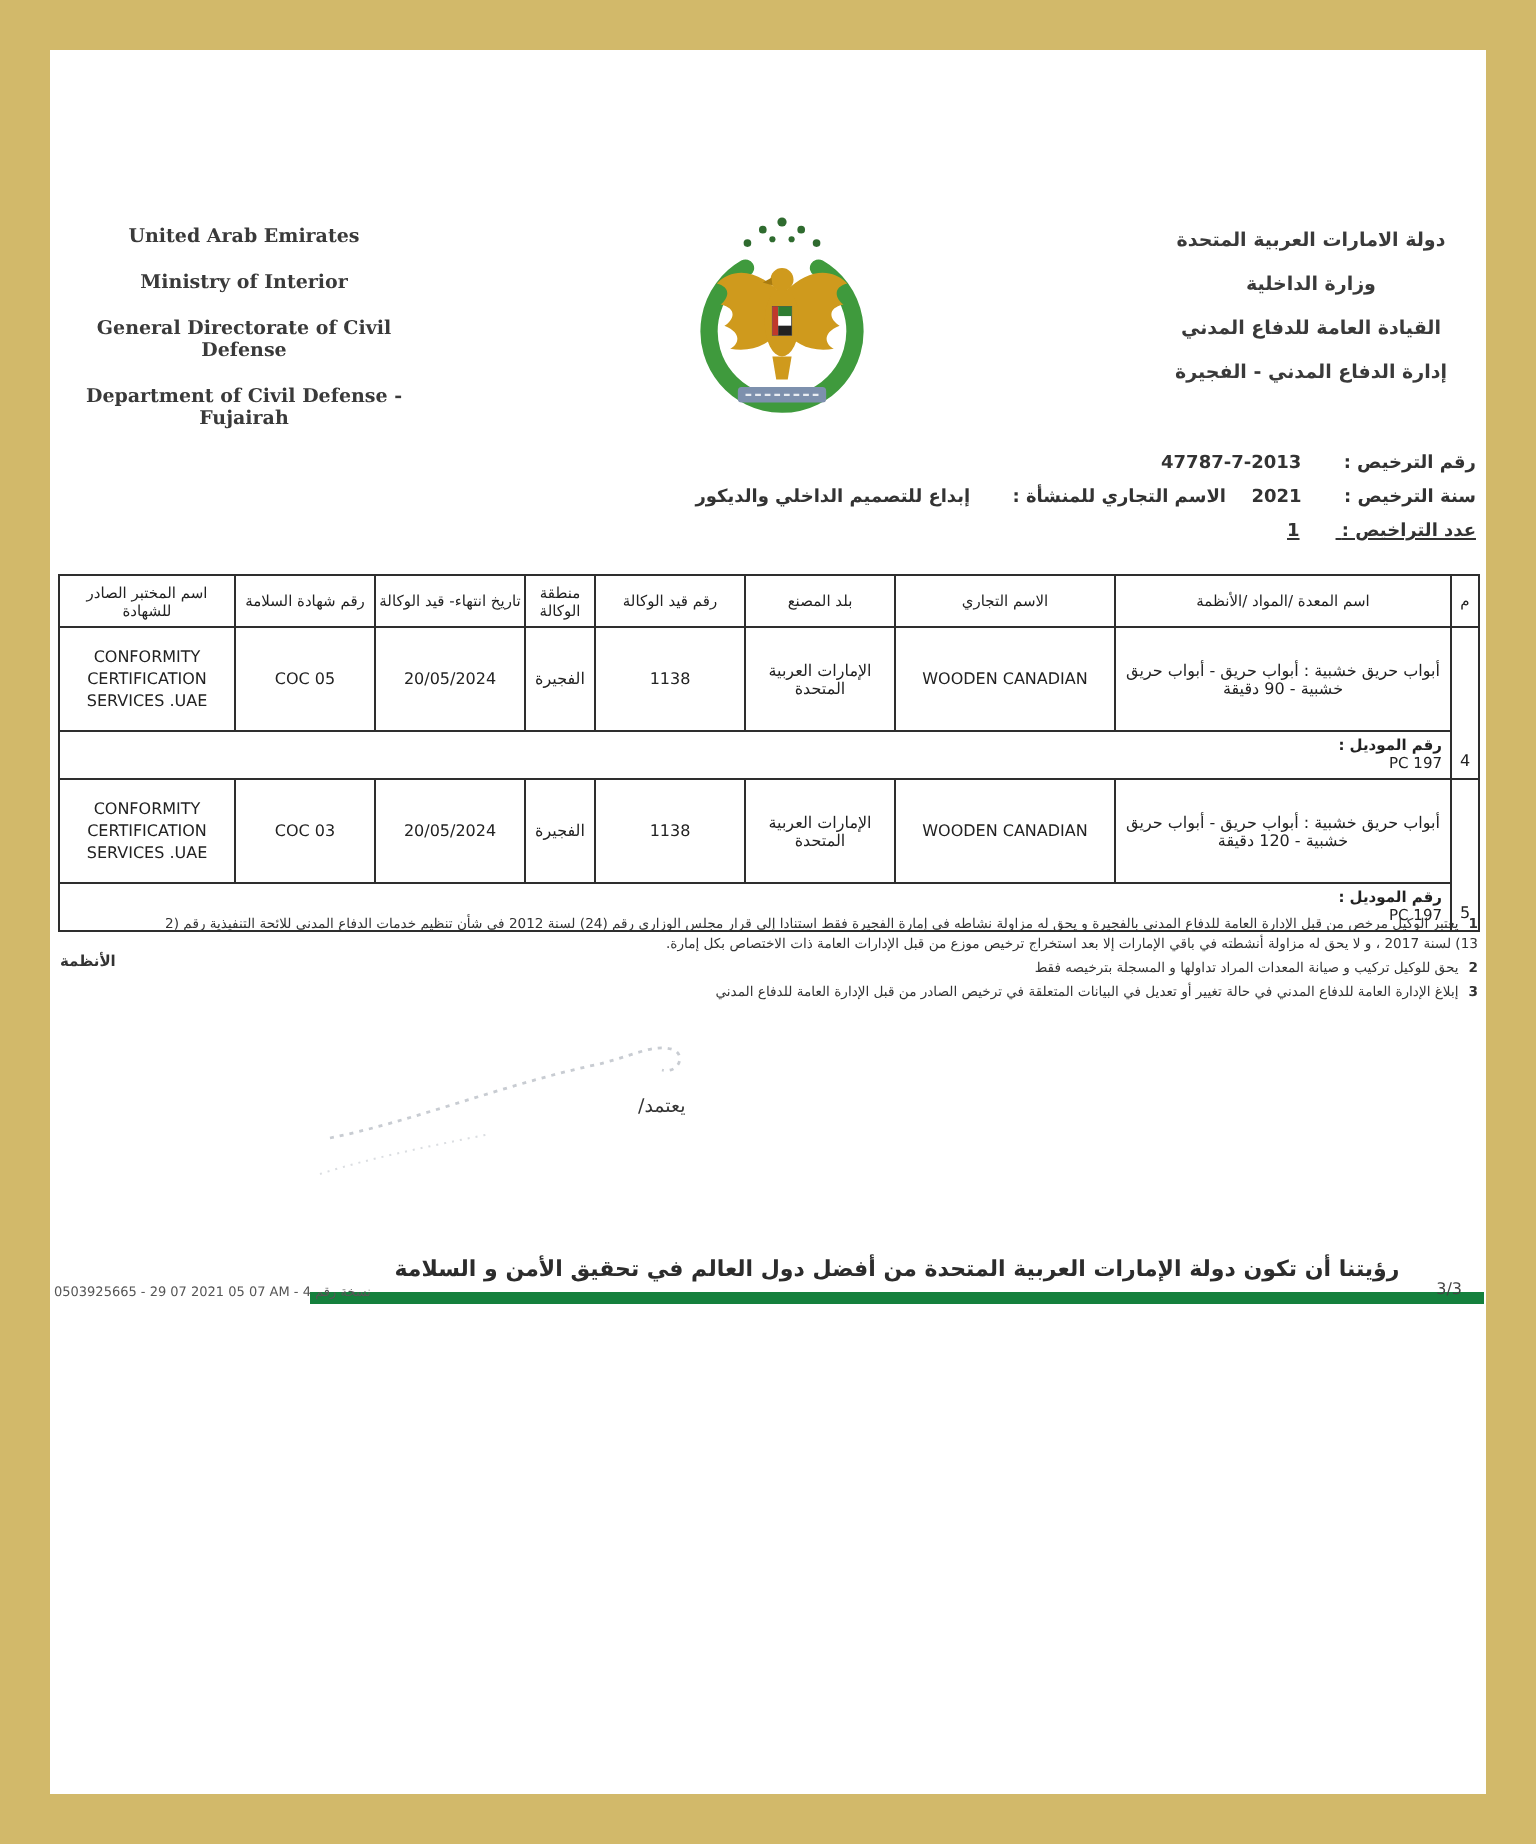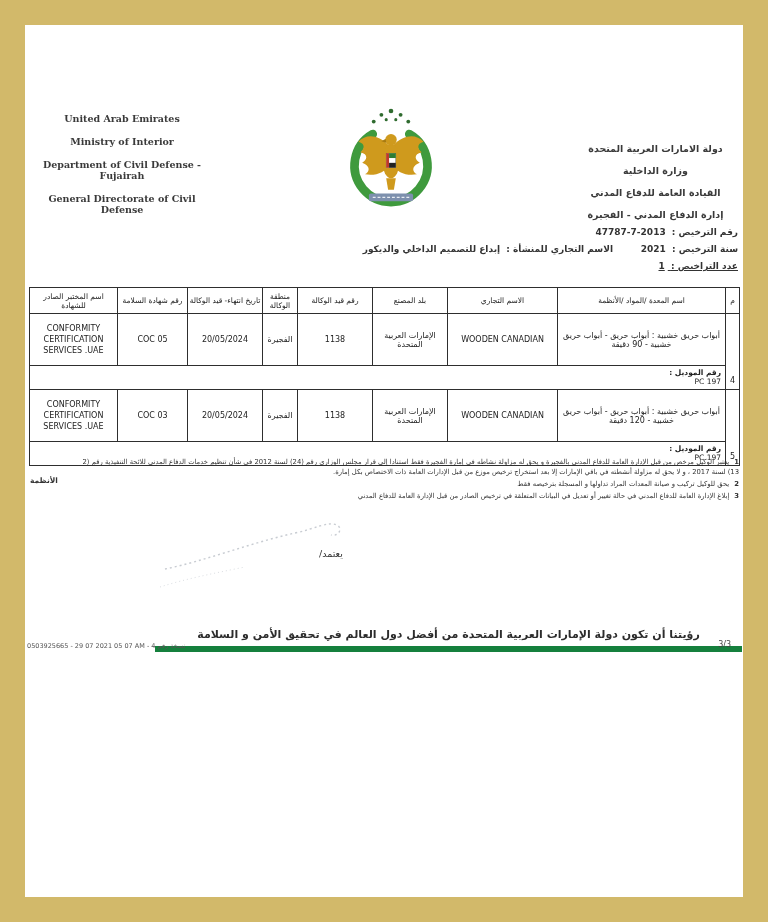--- a/index.html
+++ b/index.html
@@ -5,31 +5,31 @@
   * { margin:0; padding:0; box-sizing:border-box; }
   body { background:#fff; font-family:"DejaVu Sans", sans-serif; color:#222; }
   .page { position:relative; width:768px; height:922px; background:#d2b96a; margin:0 auto; overflow:hidden; }
   .sheet { position:absolute; left:25px; top:25px; width:718px; height:872px; background:#ffffff; }
 
   
   .hdr-en { position:absolute; left:2px; top:88px; width:190px; text-align:center;
             font-family:"DejaVu Serif", serif; font-weight:bold; font-size:9.5px; color:#3a3a3a; }
   .hdr-en div { margin-bottom:12px; }
   .hdr-ar { position:absolute; right:0px; top:90px; width:175px; text-align:center;
-            font-weight:bold; font-size:9.5px; color:#3a3a3a; direction:rtl;margin-top:28px; }
+            font-weight:bold; font-size:9.5px; color:#3a3a3a; direction:rtl; }
   .hdr-ar div { margin-bottom:11px; }
   .emblem { position:absolute; left:318px; top:80px; width:96px; height:108px; }
 
   
   .lic-line { position:absolute; direction:rtl; font-size:9px; font-weight:bold; color:#333; white-space:nowrap; }
   .lic1 { top:202px; right:5px; }
   .lic2 { top:219px; right:5px; }
   .lic3 { top:236px; right:5px;text-decoration:underline; }
   .tradename { top:219px; right:130px; }
-  .lic-line .val { margin-right:3px; }
+  .lic-line .val { margin-right:18px; }
 
   
   .cert-table { position:absolute; top:262px; left:4px; width:710px; border-collapse:collapse;
                 direction:rtl; table-layout:fixed; }
   .cert-table th, .cert-table td { border:1px solid #2e2e2e; vertical-align:middle; overflow:hidden; }
   .cert-table th { font-size:7.5px; font-weight:normal; text-align:center; height:26px; padding:1px; color:#222; }
   .cert-table td { font-size:8px; text-align:center; padding:2px; color:#222; }
   .row-main td { height:52px; }
   .row-model td { height:24px; text-align:right; padding-right:4px; vertical-align:top; }
   .num-cell { font-size:8px; vertical-align:bottom !important; padding-bottom:4px !important; }
@@ -58,22 +58,22 @@
 </style>
 </head>
 <body>
 
 <div class="page">
   <div class="sheet">
 
     <div class="hdr-en">
       <div>United Arab Emirates</div>
       <div>Ministry of Interior</div>
+      <div>General Directorate of Civil Defense</div>
       <div>Department of Civil Defense - Fujairah</div>
-      <div>General Directorate of Civil Defense</div>
     </div>
 
     <div class="emblem">
       <svg viewBox="0 0 100 112" width="96" height="108">
 
         <g fill="#2f6b2f">
           <circle cx="50" cy="6" r="2.4"></circle>
           <circle cx="40" cy="10" r="2"></circle>
           <circle cx="60" cy="10" r="2"></circle>
           <circle cx="32" cy="17" r="2"></circle>

